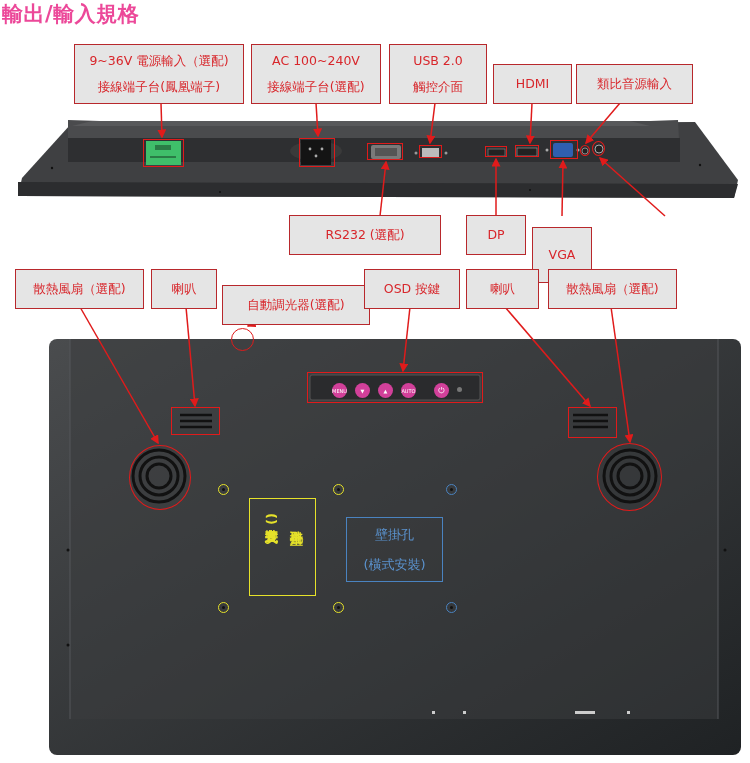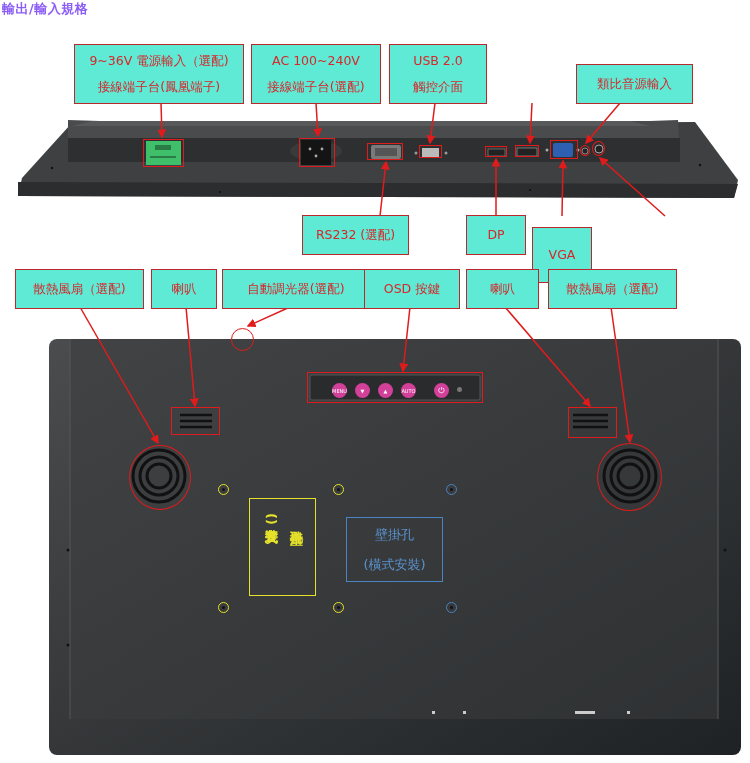--- a/index.html
+++ b/index.html
@@ -1,20 +1,20 @@
 <!DOCTYPE html>
 <html><head>
 <meta charset="utf-8">
 <style>
   html, body { margin:0; padding:0; background:#fff; }
   body { width:750px; height:763px; position:relative; overflow:hidden;
          font-family:"DejaVu Sans","Liberation Sans",sans-serif; }
-  .title { position:absolute; left:2px; top:0px; font-size:13px; font-weight:bold;
-           color:#8b5cf6; letter-spacing:0.5px; }
-  .lbl { position:absolute; border:1.5px solid #b8282c; background:#5eead4; color:#d8262b;
+  .title { position:absolute; left:2px; top:0px; font-size:21px; font-weight:bold;
+           color:#ec4899; letter-spacing:0.5px; }
+  .lbl { position:absolute; border:1.5px solid #b8282c; background:#e5e5e5; color:#d8262b;
          font-size:12.5px; display:flex; flex-direction:column; align-items:center;
          justify-content:center; line-height:26px; box-sizing:border-box; white-space:nowrap; }
   svg.overlay { position:absolute; left:0; top:0; pointer-events:none; }
   .panel { position:absolute; }
   .port-box { position:absolute; border:1.5px solid #e01b1b; box-sizing:border-box; }
   .osd-btn { position:absolute; width:15px; height:15px; border-radius:50%;
              background:#d2409a; color:#fff; font-size:5px; display:flex;
              align-items:center; justify-content:center; top:8px; }
   .mount { position:absolute; width:11px; height:11px; border-radius:50%; box-sizing:border-box; }
   .mount::after { content:""; position:absolute; left:3px; top:3px; width:3px; height:3px;
@@ -108,25 +108,28 @@
     <span>接線端子台(鳳凰端子)</span>
   </div>
   <div class="lbl" style="left:251px;top:44px;width:130px;height:60px;">
     <span>AC 100~240V</span>
     <span>接線端子台(選配)</span>
   </div>
   <div class="lbl" style="left:389px;top:44px;width:98px;height:60px;">
     <span>USB 2.0</span>
     <span>觸控介面</span>
   </div>
+  <div class="lbl" style="left:493px;top:64px;width:79px;height:40px;">
+    <span>HDMI</span>
+  </div>
   <div class="lbl" style="left:576px;top:64px;width:117px;height:40px;align-items:center;">
     <span>類比音源輸入</span>
   </div>
 
-  <div class="lbl" style="left:302px;top:215px;width:107px;height:40px;">
+  <div class="lbl" style="left:289px;top:215px;width:152px;height:40px;">
     <span>RS232 (選配)</span>
   </div>
   <div class="lbl" style="left:466px;top:215px;width:60px;height:40px;">
     <span>DP</span>
   </div>
   <div class="lbl" style="left:532px;top:227px;width:60px;height:56px;">
     <span>VGA</span>
   </div>
 </div>
 
@@ -221,21 +224,21 @@
       <line x1="611" y1="42" x2="630" y2="177"></line>
     </g>
   </svg>
 
   <div class="lbl" style="left:15px;top:4px;width:129px;height:40px;">
     <span>散熱風扇（選配)</span>
   </div>
   <div class="lbl" style="left:151px;top:4px;width:66px;height:40px;">
     <span>喇叭</span>
   </div>
-  <div class="lbl" style="left:222px;top:4px;width:148px;height:40px;">
+  <div class="lbl" style="left:222px;top:20px;width:148px;height:40px;">
     <span>自動調光器(選配)</span>
   </div>
   <div class="lbl" style="left:364px;top:4px;width:96px;height:40px;">
     <span>OSD 按鍵</span>
   </div>
   <div class="lbl" style="left:466px;top:4px;width:73px;height:40px;">
     <span>喇叭</span>
   </div>
   <div class="lbl" style="left:548px;top:4px;width:129px;height:40px;">
     <span>散熱風扇（選配)</span>

